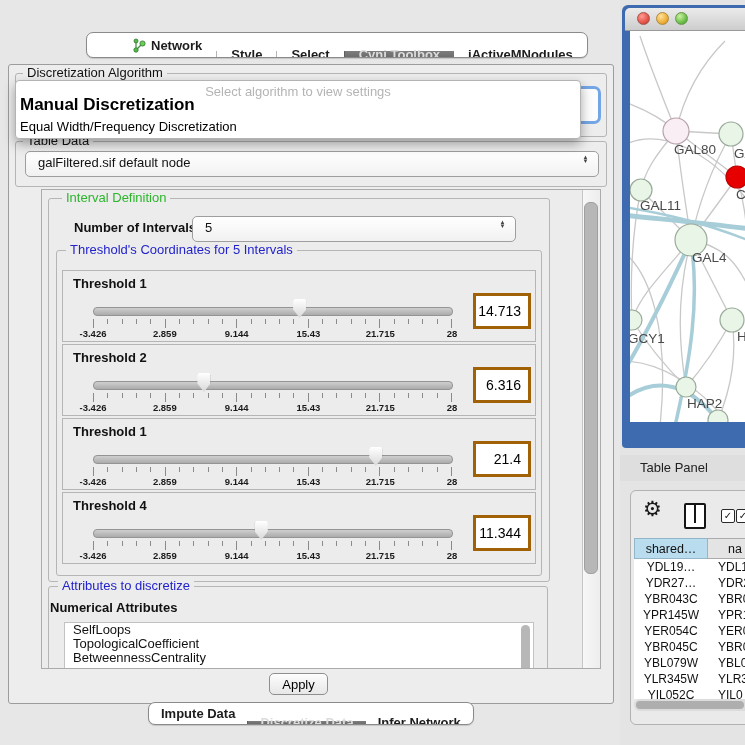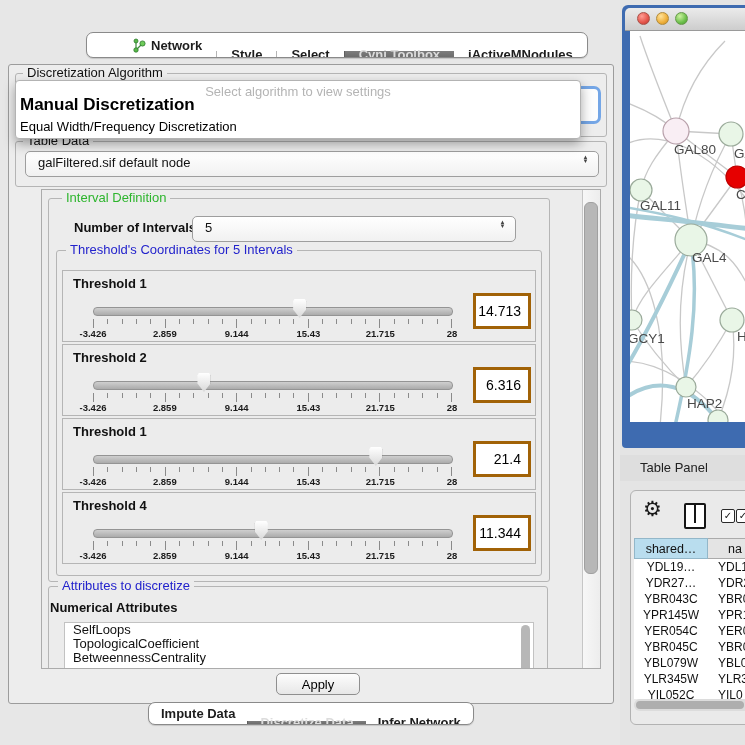--- a/index.html
+++ b/index.html
@@ -70,23 +70,23 @@
   .ticklabels{position:absolute;left:30px;top:57px;width:359px;height:11px;}
   .ticklabels b{position:absolute;transform:translateX(-50%);font-size:9.5px;font-weight:bold;color:#1a1a1a;white-space:nowrap;}
   .tvalue{position:absolute;left:410px;top:22px;width:58px;height:36px;border:3px solid #a16207;background:#fff;
           font-family:"Liberation Sans",sans-serif;font-size:14px;text-align:right;padding:0 7px 0 0;box-sizing:border-box;}
 
   
   .listbox{position:absolute;left:22px;top:432px;width:468px;height:60px;background:#fff;border:1px solid #c2c2c2;}
   .listbox .li{font-size:13px;line-height:14px;padding:0 0 0 8px;}
   .lthumb{position:absolute;left:456px;top:2px;width:9px;height:54px;background:#b7b7b7;border-radius:5px;}
 
-  .applybtn{left:260px;top:608px;width:84px;height:22px;border:1px solid #8f8f8f;border-radius:5px;
+  .applybtn{left:260px;top:608px;width:59px;height:22px;border:1px solid #8f8f8f;border-radius:5px;
             background:linear-gradient(#fdfdfd,#e7e7e7);font-size:13px;text-align:center;line-height:20px;
-            font-family:"Liberation Sans",sans-serif;box-sizing:border-box;margin-left:7px;}
+            font-family:"Liberation Sans",sans-serif;box-sizing:border-box;}
 
   
   .rightbg{left:620px;top:0;width:125px;height:745px;background:#e4e4e4;}
   .netwin{left:622px;top:5px;width:123px;height:443px;background:#3e6bb0;border-radius:6px 0 0 4px;}
   .net-title{position:absolute;left:3px;top:3px;width:120px;height:22px;border-radius:5px 0 0 0;
              background:linear-gradient(#ebebeb,#cdcdcd);border-bottom:1px solid #9a9a9a;}
   .light{position:absolute;top:4px;width:13px;height:13px;border-radius:50%;}
   .l-red{left:12px;background:radial-gradient(circle at 35% 30%,#ff9d94,#e4544a 60%,#b33a32);border:1px solid #a85048;box-sizing:border-box;}
   .l-yel{left:31px;background:radial-gradient(circle at 35% 30%,#ffe29a,#eeaf3a 60%,#c68a22);border:1px solid #b08a3a;box-sizing:border-box;}
   .l-grn{left:50px;background:radial-gradient(circle at 35% 30%,#ccf2a0,#6cbf4b 60%,#4a9a31);border:1px solid #65984a;box-sizing:border-box;}

